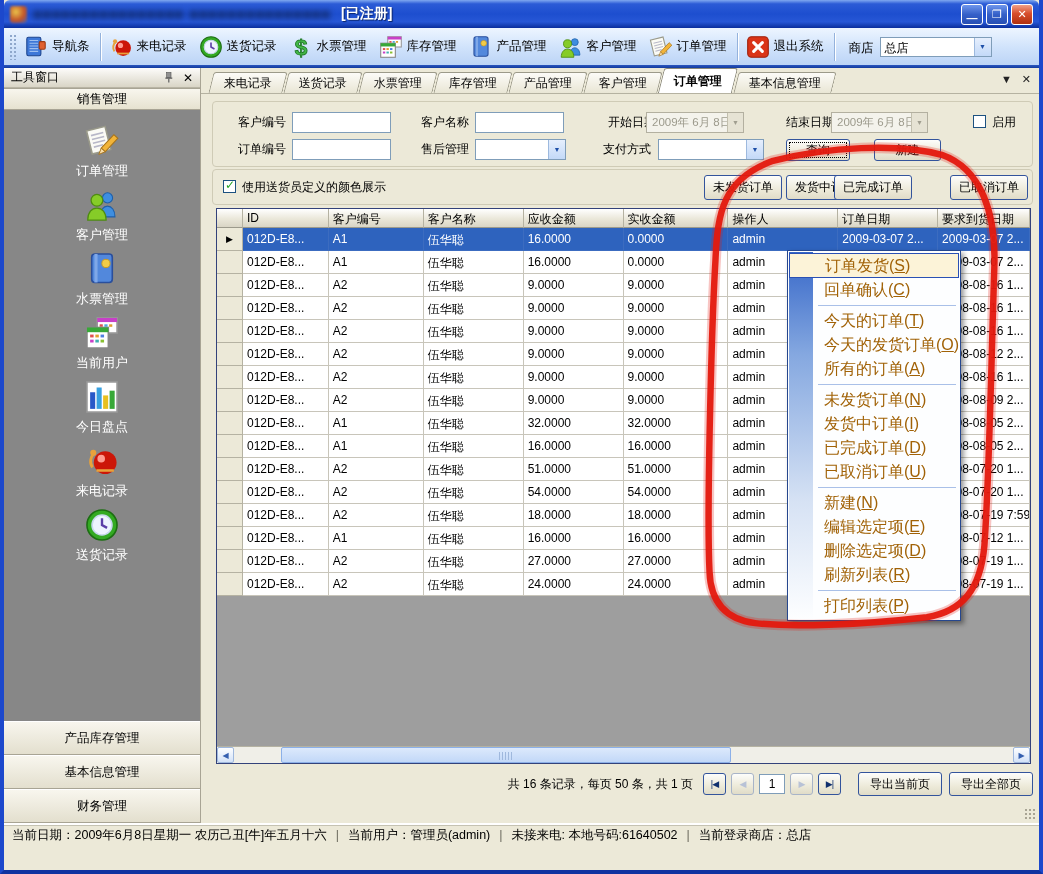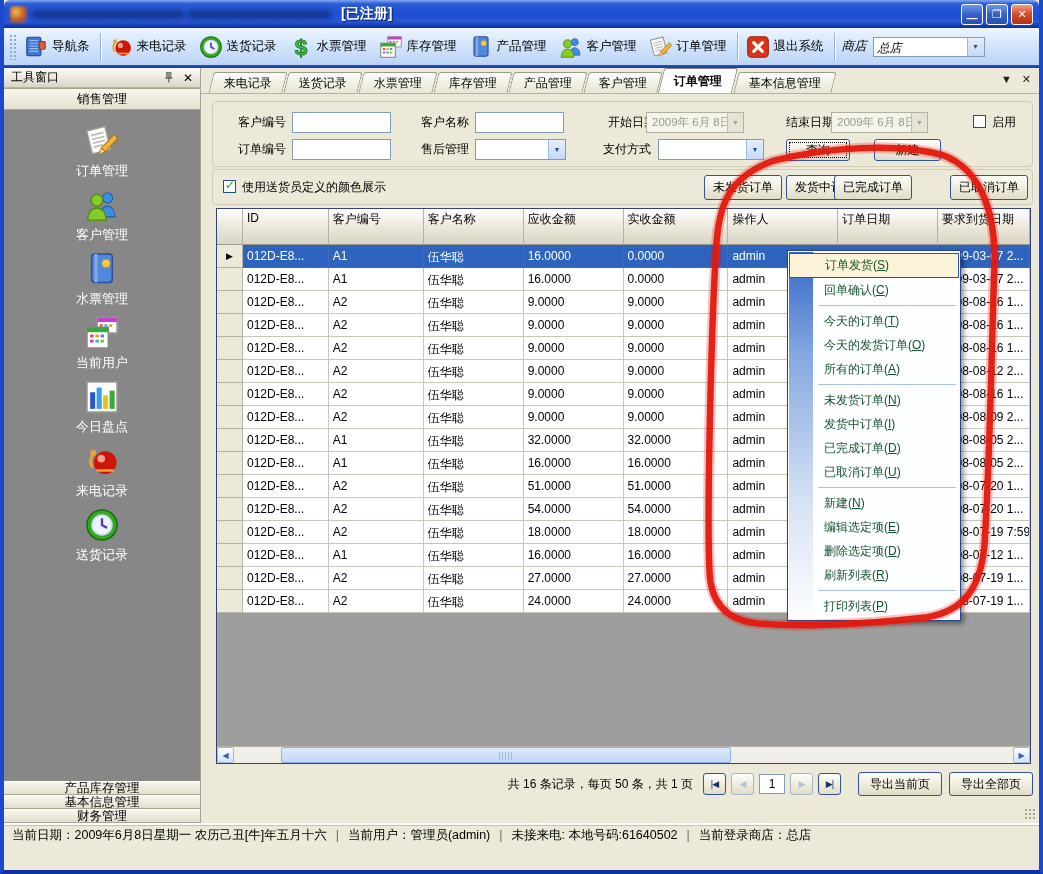--- a/index.html
+++ b/index.html
@@ -27,40 +27,40 @@
   .mb-item u{text-decoration:underline;}
   
   .toolbar{height:37px;background:linear-gradient(180deg,#EDF5FF,#CFE2FB 55%,#BCD4F6);
     display:flex;align-items:center;padding-left:2px;font-size:12.5px;}
   .toolbar-edge{height:3px;background:linear-gradient(180deg,#2B57C0,#123A9E);}
   .tb-grip{width:7px;height:26px;margin:0 3px;
     background-image:radial-gradient(circle,#8FA8CC 1px,transparent 1.2px);background-size:4px 4px;}
   .tb-btn{display:flex;align-items:center;gap:3px;padding:2px 7px 2px 4px;height:32px;cursor:default;}
   .tb-sep{width:1px;height:28px;background:#94B2DC;box-shadow:1px 0 0 #FFFFFF;margin:0 3px;}
   .ic{display:inline-flex;align-items:center;justify-content:center;}
-  .tb-shop{display:flex;align-items:center;gap:6px;margin-left:4px;font-style:italic;}
+  .tb-shop{display:flex;align-items:flex-end;gap:6px;margin-left:11px;}
   .combo{position:relative;width:112px;height:20px;background:#fff;border:1px solid #7F9DB9;font-size:12px;}
   .combo-text{position:absolute;left:4px;top:2px;}
   .combo-btn{position:absolute;right:0;top:0;bottom:0;width:17px;display:flex;align-items:center;justify-content:center;
     font-size:7px;color:#1E4FA8;background:linear-gradient(180deg,#E6EFFD,#C3D9F8);border-left:1px solid #9DB9DE;}
   
   .mainrow{display:flex;height:755px;}
   .sidebar{width:197px;display:flex;flex-direction:column;background:#ECE9D8;border-right:1px solid #A8A494;}
   .toolwin-head{height:20px;display:flex;align-items:center;padding:0 4px 0 7px;font-size:12px;
     background:linear-gradient(180deg,#FDFCFA,#D9D5C6);border-bottom:1px solid #B8B4A4;}
   .toolwin-ctrl{margin-left:auto;display:flex;gap:4px;align-items:center;}
   .toolwin-x{font-size:12px;font-weight:bold;width:16px;text-align:center;cursor:default;}
   .side-section{height:22px;display:flex;align-items:center;justify-content:center;font-size:12.5px;
     background:linear-gradient(180deg,#F8F6EE,#E6E2D0);border:1px solid #A8A494;border-left:none;border-right:none;}
   .side-icons{flex:1;background:#878787;padding-top:12px;display:flex;flex-direction:column;align-items:center;overflow:hidden;}
   .side-item{display:flex;flex-direction:column;align-items:center;margin-bottom:8px;cursor:default;}
   .side-item .ic{margin-bottom:2px;}
   .side-lbl{color:#FFFFFF;font-size:13px;height:16px;}
   .side-bottom{display:flex;flex-direction:column;}
-  .side-sec-btn{height:14px;display:flex;align-items:center;justify-content:center;font-size:12.5px;
+  .side-sec-btn{height:34px;display:flex;align-items:center;justify-content:center;font-size:12.5px;
     background:linear-gradient(180deg,#F8F6EE,#E3DFCE);border-top:1px solid #FFFFFF;border-bottom:1px solid #A8A494;cursor:default;}
   
   .main{flex:1;display:flex;flex-direction:column;}
   .tabstrip{height:26px;display:flex;align-items:flex-end;padding-left:10px;position:relative;
     border-bottom:1px solid #B5B2A1;background:#ECE9D8;}
   .tab{height:21px;padding:0 12px;margin-right:1px;display:flex;align-items:center;font-size:12px;
     transform:skewX(-14deg);background:linear-gradient(180deg,#FCFBF7,#E9E6D5);
     border:1px solid #9C9A8A;border-bottom:none;border-radius:3px 3px 0 0;cursor:default;}
   .tab span{transform:skewX(14deg);}
   .tab.active{height:25px;background:#FFFFFF;font-weight:bold;z-index:2;border-color:#8A887A;}
@@ -82,21 +82,21 @@
   .checkbox{position:absolute;width:13px;height:13px;background:#fff;border:1px solid #1C5180;top:4px;}
   .checkbox.checked::after{content:"✓";position:absolute;left:1px;top:-3px;color:#21A121;font-size:12px;font-weight:bold;}
   .xp-btn{font-size:12px;background:linear-gradient(180deg,#FDFDFB,#EDEAD9 60%,#E0DCC8);
     border:1px solid #33549C;border-radius:3px;color:#000;cursor:default;}
   .qbtn{position:absolute;height:22px;}
   .qbtn.focus{outline:1px dotted #000;outline-offset:-4px;}
   .status-btn{position:absolute;top:5px;width:78px;height:25px;}
   
   .grid{position:absolute;left:15px;top:114px;width:815px;height:556px;border:1px solid #33427A;
     display:flex;flex-direction:column;background:#9E9E9E;}
-  .g-header{display:flex;height:36px;}
+  .g-header{display:flex;height:19px;}
   .g-hcell{background:linear-gradient(180deg,#FFFFFF,#EAE7D9 55%,#D9D5C5);border-right:1px solid #B5B2A2;
     border-bottom:1px solid #9C9A8C;font-size:12px;padding:2px 0 0 4px;overflow:hidden;white-space:nowrap;}
   .g-row{display:flex;height:23px;background:#FFFFFF;}
   .g-cell{border-right:1px solid #C8C5BA;border-bottom:1px solid #C8C5BA;font-size:12px;padding:4px 0 0 4px;
     overflow:hidden;white-space:nowrap;background:#fff;}
   .g-selcell{background:#ECE9D8;border-right:1px solid #B5B2A2;border-bottom:1px solid #B5B2A2;
     display:flex;align-items:center;justify-content:center;font-size:9px;color:#000;}
   .g-row.sel .g-cell{background:#2E63BE;color:#fff;border-color:#3C6CC0;}
   .g-filler{flex:1;background:#9E9E9E;}
   .g-hscroll{height:17px;display:flex;background:#F0EFE8;border-top:1px solid #B5B2A2;}
@@ -121,21 +121,21 @@
     background-image:radial-gradient(circle,#A8A494 1.3px,transparent 1.5px);background-size:4px 4px;}
   
   .statusbar{height:23px;background:#ECE9D8;border-top:1px solid #FFFFFF;display:flex;align-items:center;
     padding-left:8px;font-size:12.5px;box-shadow:inset 0 1px 0 #fff, inset 0 2px 0 #C5C2B2;}
   .sb-sep{color:#6E6C60;margin:0 9px;}
   
   .ctxmenu{position:absolute;left:783px;top:250px;width:174px;background:#FDFEFF;border:1px solid #26478E;
     box-shadow:3px 3px 5px rgba(0,0,0,.4);z-index:40;padding:2px 0;}
   .menu-strip{position:absolute;left:1px;top:1px;bottom:1px;width:24px;
     background:linear-gradient(180deg,#3566C8,#85A8E0 28%,#D6E2F4 68%,#FDFEFF);}
-  .menu-item{position:relative;height:24px;line-height:24px;padding-left:36px;font-size:12px;color:#14532d;cursor:default;}
+  .menu-item{position:relative;height:24px;line-height:24px;padding-left:36px;font-size:16px;color:#a16207;cursor:default;}
   .menu-item.hl{height:25px;line-height:23px;margin:0 1px;background:#FCF3D8;border:1px solid #2A50B4;padding-left:35px;}
   .menu-sep{height:1px;background:#A9C0E8;margin:3px 4px 3px 30px;}
   
   .annot{position:absolute;inset:0;pointer-events:none;z-index:50;}
 </style>
 </head>
 <body>
 
 <div class="window">
 

